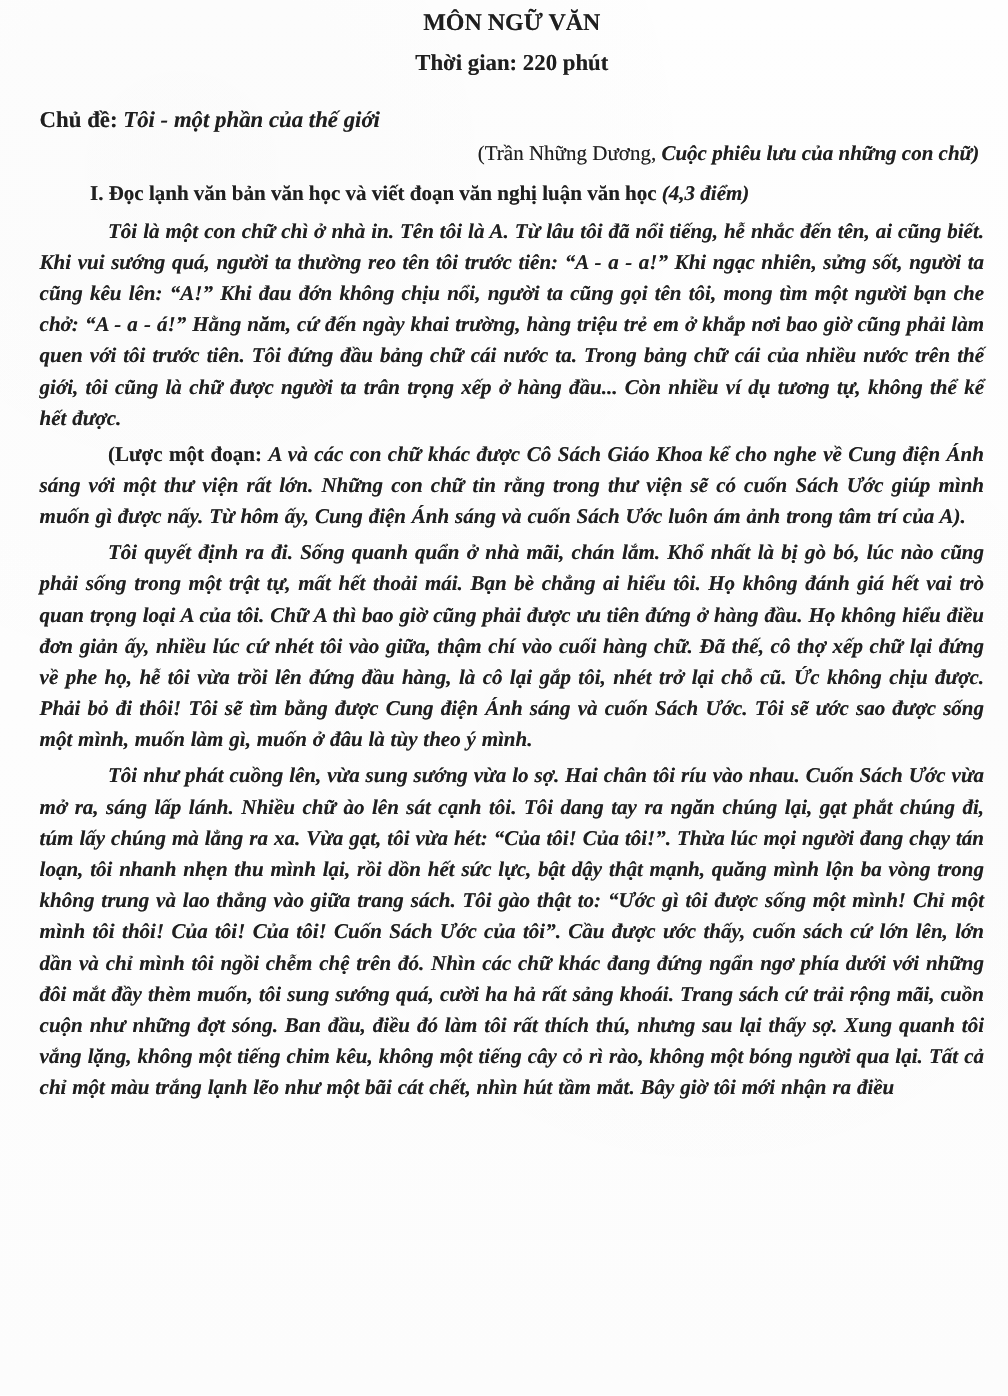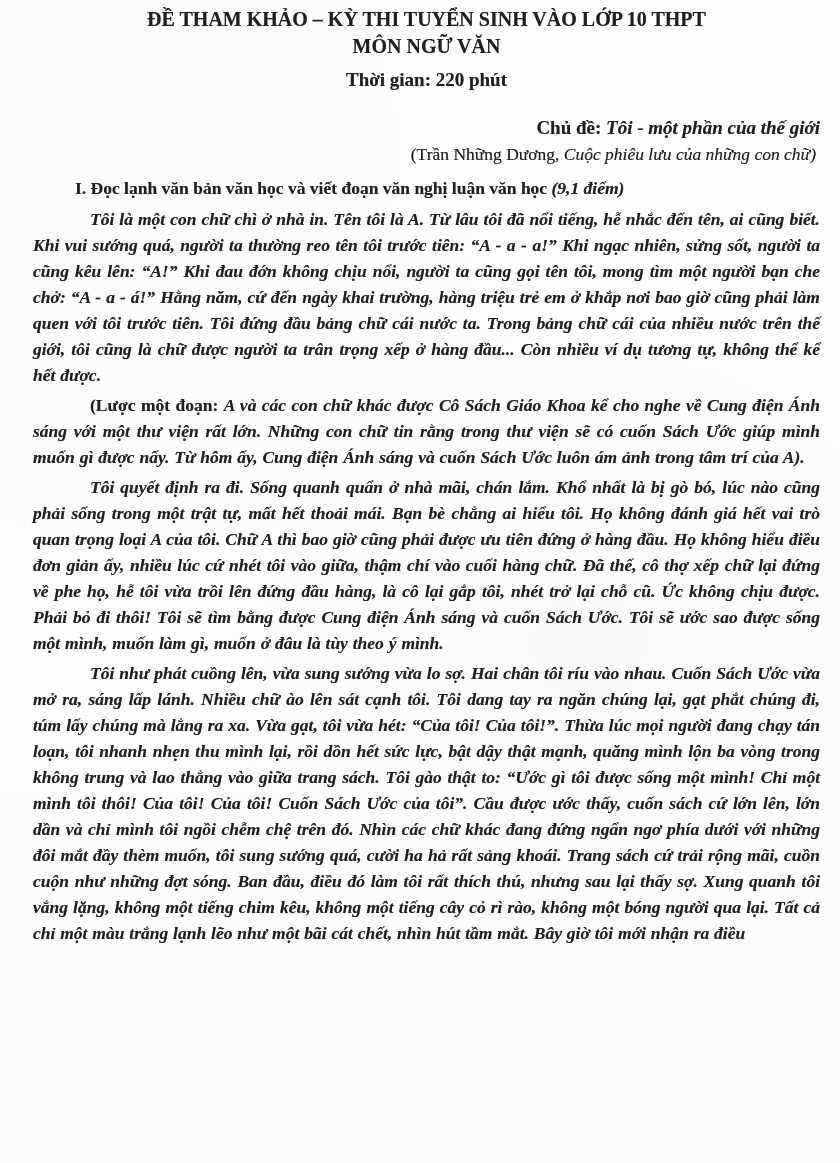--- a/index.html
+++ b/index.html
@@ -29,21 +29,21 @@
     line-height: 27px;
   }
   .doc-duration {
     text-align: center;
     font-weight: bold;
     font-size: 19px;
     line-height: 27px;
     margin-top: 6px;
   }
   .topic-line {
-    text-align: right;
+    text-align: left;
     font-weight: bold;
     font-size: 19px;
     line-height: 26px;
     margin-top: 22px;
   }
   .topic-line .topic-value { font-style: italic; }
   .epigraph {
     margin: 10px 0 0 0;
     font-style: italic;
     font-size: 17.5px;
@@ -51,21 +51,21 @@
     text-align: justify;
     text-indent: 45px;
   }
   .attribution {
     margin: 0;
     font-size: 17.5px;
     line-height: 27px;
     text-align: right;
     padding-right: 4px;
   }
-  .attribution .work { font-style: italic; }
+  .attribution .work { font-style: italic; font-weight: bold; }
   .section-heading {
     margin: 7px 0 0 0;
     font-weight: bold;
     font-size: 17.5px;
     line-height: 27px;
     text-indent: 42px;
   }
   .section-heading .points { font-style: italic; }
   p.body-par {
     margin: 4px 0 0 0;
@@ -77,30 +77,29 @@
     word-spacing: 0.5px;
     font-weight: bold;
   }
   p.body-par .lead { font-style: normal; }
 </style>
 </head>
 <body>
 
 <div class="page">
 
-  <div class="doc-title">ĐỀ THAM KHẢO – KỲ THI TUYỂN SINH VÀO LỚP 10 THPT</div>
   <div class="doc-title">MÔN NGỮ VĂN</div>
   <div class="doc-duration">Thời gian: 220 phút</div>
 
   <div class="topic-line"><span>Chủ đề: </span><span class="topic-value">Tôi - một phần của thế giới</span></div>
 
 
   <p class="attribution"><span>(Trần Những Dương, </span><span class="work">Cuộc phiêu lưu của những con chữ)</span></p>
 
-  <p class="section-heading"><span>I. Đọc lạnh văn bản văn học và viết đoạn văn nghị luận văn học </span><span class="points">(9,1 điểm)</span></p>
+  <p class="section-heading"><span>I. Đọc lạnh văn bản văn học và viết đoạn văn nghị luận văn học </span><span class="points">(4,3 điểm)</span></p>
 
   <p class="body-par"><span class="lead"></span><span>Tôi là một con chữ chì ở nhà in. Tên tôi là A. Từ lâu tôi đã nổi tiếng, hễ nhắc đến tên, ai cũng biết. Khi vui sướng quá, người ta thường reo tên tôi trước tiên: “A - a - a!” Khi ngạc nhiên, sửng sốt, người ta cũng kêu lên: “A!” Khi đau đớn không chịu nổi, người ta cũng gọi tên tôi, mong tìm một người bạn che chở: “A - a - á!” Hằng năm, cứ đến ngày khai trường, hàng triệu trẻ em ở khắp nơi bao giờ cũng phải làm quen với tôi trước tiên. Tôi đứng đầu bảng chữ cái nước ta. Trong bảng chữ cái của nhiều nước trên thế giới, tôi cũng là chữ được người ta trân trọng xếp ở hàng đầu... Còn nhiều ví dụ tương tự, không thể kể hết được.</span></p>
 
   <p class="body-par"><span class="lead">(Lược một đoạn: </span><span>A và các con chữ khác được Cô Sách Giáo Khoa kể cho nghe về Cung điện Ánh sáng với một thư viện rất lớn. Những con chữ tin rằng trong thư viện sẽ có cuốn Sách Ước giúp mình muốn gì được nấy. Từ hôm ấy, Cung điện Ánh sáng và cuốn Sách Ước luôn ám ảnh trong tâm trí của A).</span></p>
 
   <p class="body-par"><span class="lead"></span><span>Tôi quyết định ra đi. Sống quanh quẩn ở nhà mãi, chán lắm. Khổ nhất là bị gò bó, lúc nào cũng phải sống trong một trật tự, mất hết thoải mái. Bạn bè chẳng ai hiểu tôi. Họ không đánh giá hết vai trò quan trọng loại A của tôi. Chữ A thì bao giờ cũng phải được ưu tiên đứng ở hàng đầu. Họ không hiểu điều đơn giản ấy, nhiều lúc cứ nhét tôi vào giữa, thậm chí vào cuối hàng chữ. Đã thế, cô thợ xếp chữ lại đứng về phe họ, hễ tôi vừa trồi lên đứng đầu hàng, là cô lại gắp tôi, nhét trở lại chỗ cũ. Ức không chịu được. Phải bỏ đi thôi! Tôi sẽ tìm bằng được Cung điện Ánh sáng và cuốn Sách Ước. Tôi sẽ ước sao được sống một mình, muốn làm gì, muốn ở đâu là tùy theo ý mình.</span></p>
 
 
   <p class="body-par"><span class="lead"></span><span>Tôi như phát cuồng lên, vừa sung sướng vừa lo sợ. Hai chân tôi ríu vào nhau. Cuốn Sách Ước vừa mở ra, sáng lấp lánh. Nhiều chữ ào lên sát cạnh tôi. Tôi dang tay ra ngăn chúng lại, gạt phắt chúng đi, túm lấy chúng mà lẳng ra xa. Vừa gạt, tôi vừa hét: “Của tôi! Của tôi!”. Thừa lúc mọi người đang chạy tán loạn, tôi nhanh nhẹn thu mình lại, rồi dồn hết sức lực, bật dậy thật mạnh, quăng mình lộn ba vòng trong không trung và lao thẳng vào giữa trang sách. Tôi gào thật to: “Ước gì tôi được sống một mình! Chỉ một mình tôi thôi! Của tôi! Của tôi! Cuốn Sách Ước của tôi”. Cầu được ước thấy, cuốn sách cứ lớn lên, lớn dần và chỉ mình tôi ngồi chễm chệ trên đó. Nhìn các chữ khác đang đứng ngẩn ngơ phía dưới với những đôi mắt đầy thèm muốn, tôi sung sướng quá, cười ha hả rất sảng khoái. Trang sách cứ trải rộng mãi, cuồn cuộn như những đợt sóng. Ban đầu, điều đó làm tôi rất thích thú, nhưng sau lại thấy sợ. Xung quanh tôi vắng lặng, không một tiếng chim kêu, không một tiếng cây cỏ rì rào, không một bóng người qua lại. Tất cả chỉ một màu trắng lạnh lẽo như một bãi cát chết, nhìn hút tầm mắt. Bây giờ tôi mới nhận ra điều</span></p>
 

